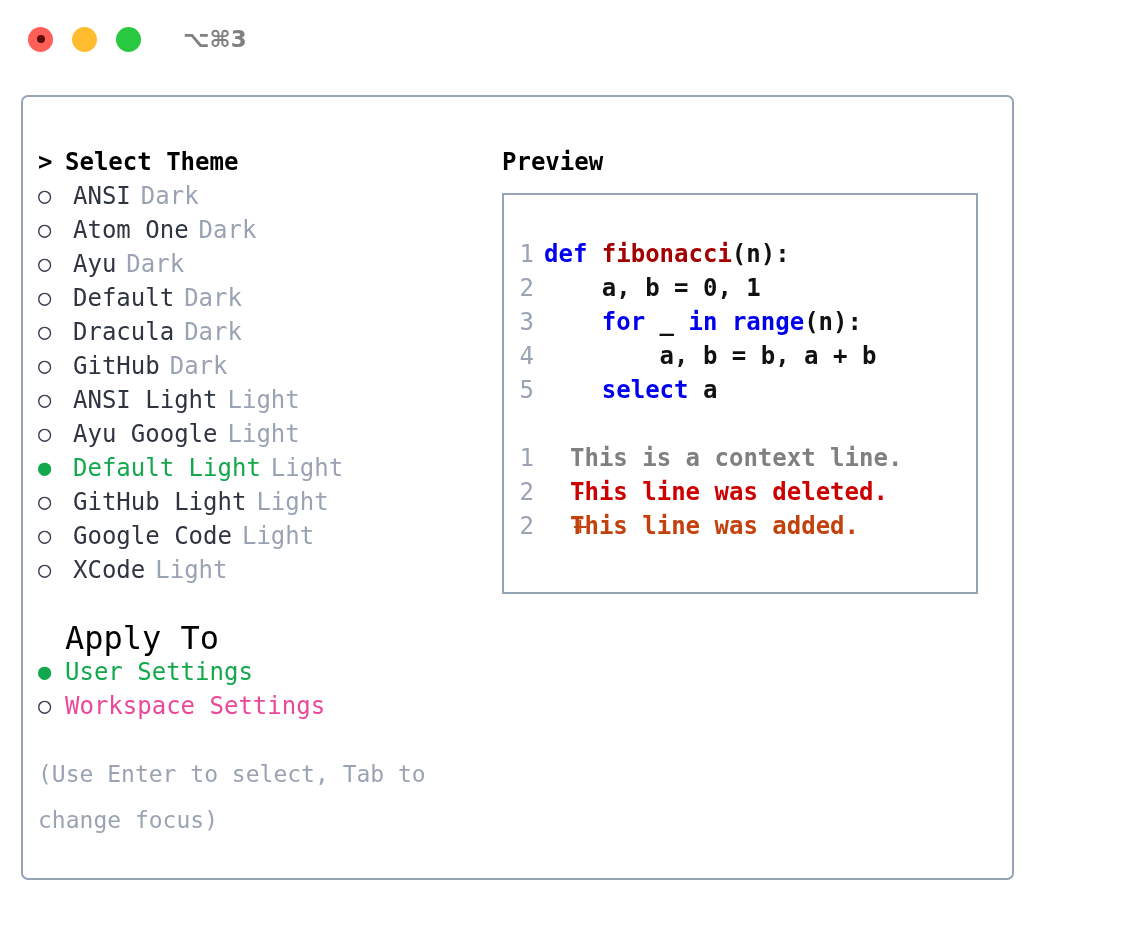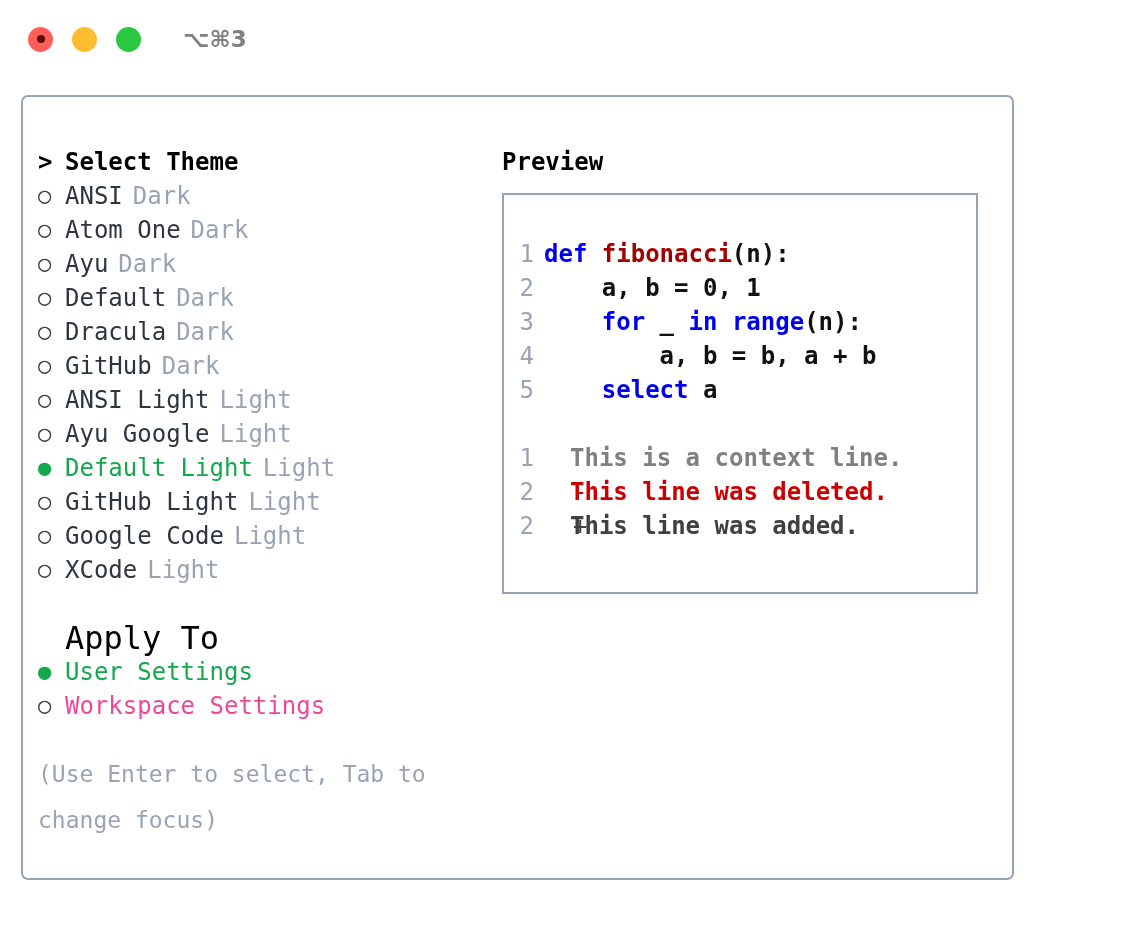--- a/index.html
+++ b/index.html
@@ -130,20 +130,21 @@
     font-size: 22px;
     line-height: 34px;
     color: #3b4252;
   }
   .bullet.on {
     color: #12a84b;
   }
 
   .theme-name {
     color: #2e3440;
+    margin-left: 8px;
   }
   .theme-name.selected {
     color: #12a84b;
   }
   .theme-tag {
     color: #9aa3b3;
     margin-left: 10px;
   }
 
   .apply-head {
@@ -222,21 +223,21 @@
   .diff-gap { height: 34px; }
 
   .diff-mark {
     display: inline-block;
     width: 26px;
     flex: 0 0 26px;
     white-space: pre;
   }
   .diff-ctx  { color: #808080; }
   .diff-del  { color: #cc0000; }
-  .diff-add  { color: #404040; }
+  .diff-add  { color: #c2410c; }
 </style>
 </head>
 <body>
 
 <div class="screen">
 
   <div class="titlebar">
     <div class="lights">
       <div class="light red"></div>
       <div class="light yellow"></div>

